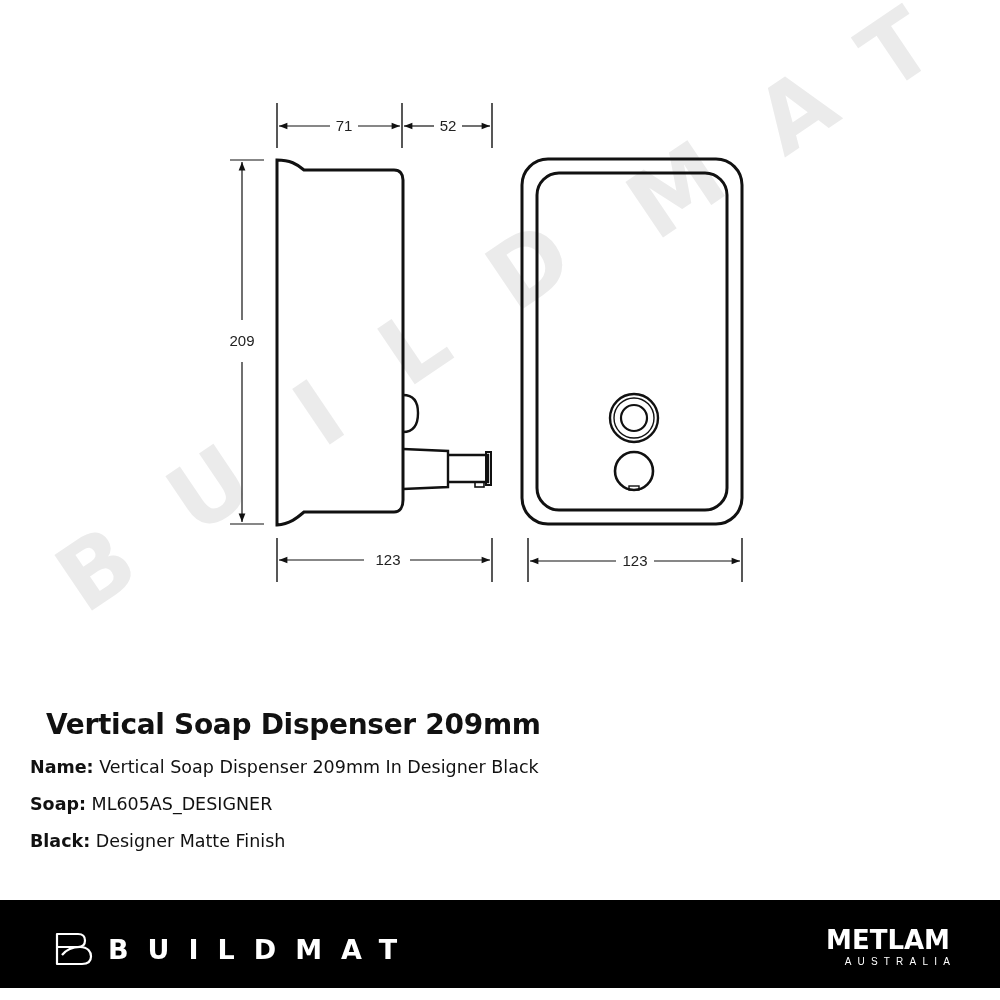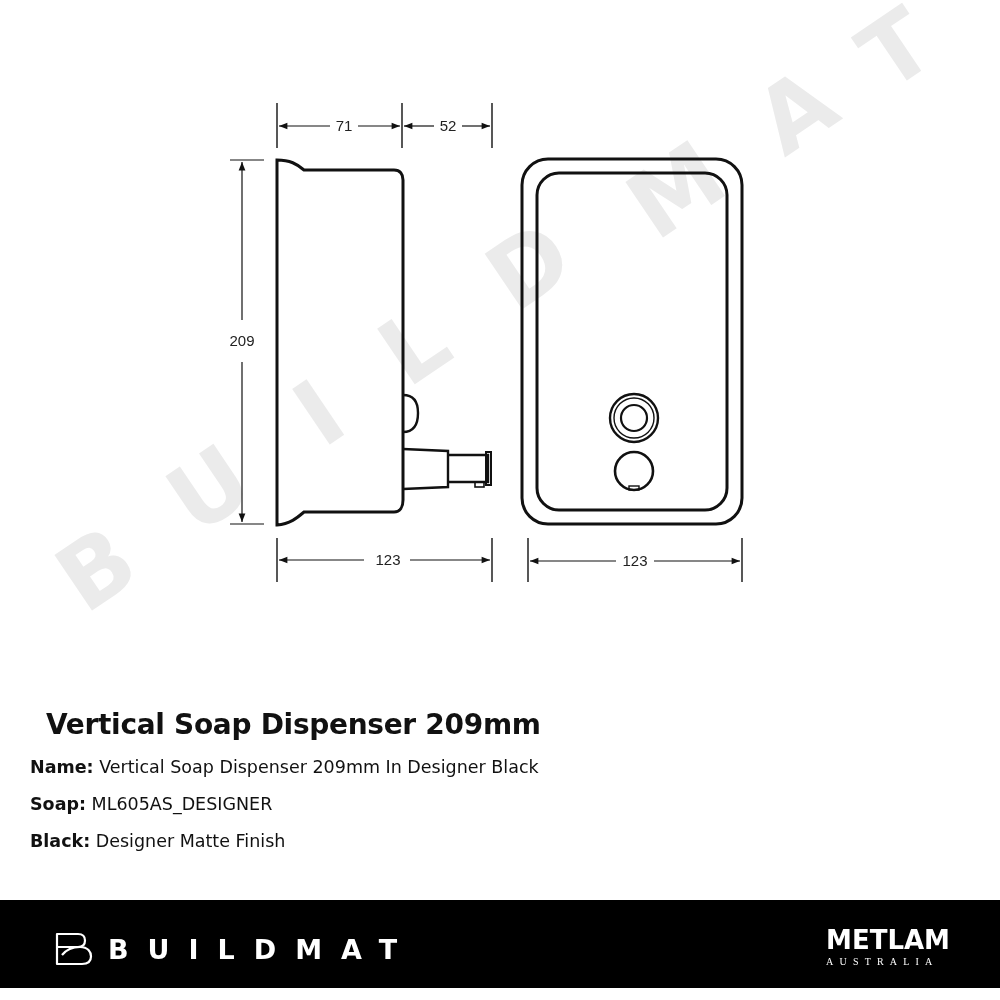--- a/index.html
+++ b/index.html
@@ -9,23 +9,23 @@
   .watermark { position:absolute; left:0; top:0; width:1000px; height:680px; pointer-events:none; }
   .dim-text { font-family:"Liberation Sans", sans-serif; font-size:15px; fill:#222; }
   .info { position:absolute; left:30px; top:708px; }
   .title { font-size:28px; font-weight:bold; margin:0 0 16px 16px; letter-spacing:-0.3px; color:#111; }
   .row { font-size:17.5px; margin:0 0 17px 0; color:#111; white-space:nowrap; }
   .row .k { font-weight:bold; }
   .footer { position:absolute; left:0; top:900px; width:1000px; height:88px; background:#000; }
   .bm-logo { position:absolute; left:54px; top:31px; display:flex; align-items:center; }
   .bm-text { color:#fff; font-family:"DejaVu Sans", sans-serif; font-weight:bold; font-size:27px;
              letter-spacing:19px; margin-left:14px; }
-  .metlam { position:absolute; right:50px; top:26px; text-align:left; color:#fff; }
+  .metlam { position:absolute; right:50px; top:26px; text-align:right; color:#fff; }
   .metlam-main { font-family:"DejaVu Sans", sans-serif; font-weight:bold; font-size:26px; letter-spacing:0px; line-height:28px; }
-  .metlam-sub { font-family:Liberation Serif, serif; font-size:10px; letter-spacing:6.2px; margin-top:2px; margin-right:-6px; }
+  .metlam-sub { font-family:Liberation Sans, sans-serif; font-size:10px; letter-spacing:6.2px; margin-top:2px; margin-right:-6px; }
 </style>
 </head>
 <body>
 
 <svg class="watermark" viewBox="0 0 1000 680">
   <g fill="#ebebeb" font-family="DejaVu Sans, sans-serif" font-weight="bold" font-size="92" text-anchor="middle">
     <text x="100" y="600" transform="rotate(-34 100 575)">B</text>
     <text x="213" y="520" transform="rotate(-34 213 495)">U</text>
     <text x="323" y="444" transform="rotate(-34 323 419)">I</text>
     <text x="418" y="377" transform="rotate(-34 418 352)">L</text>

